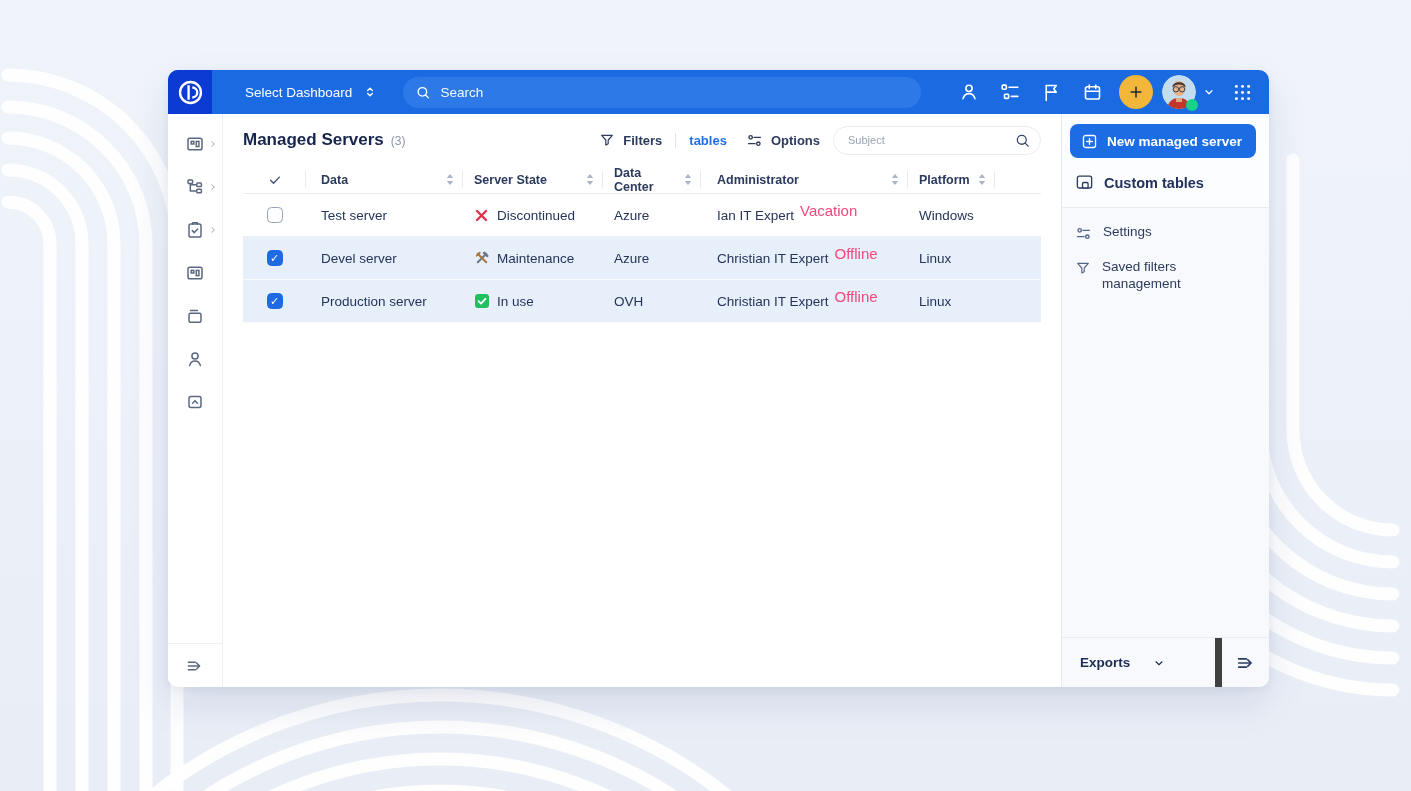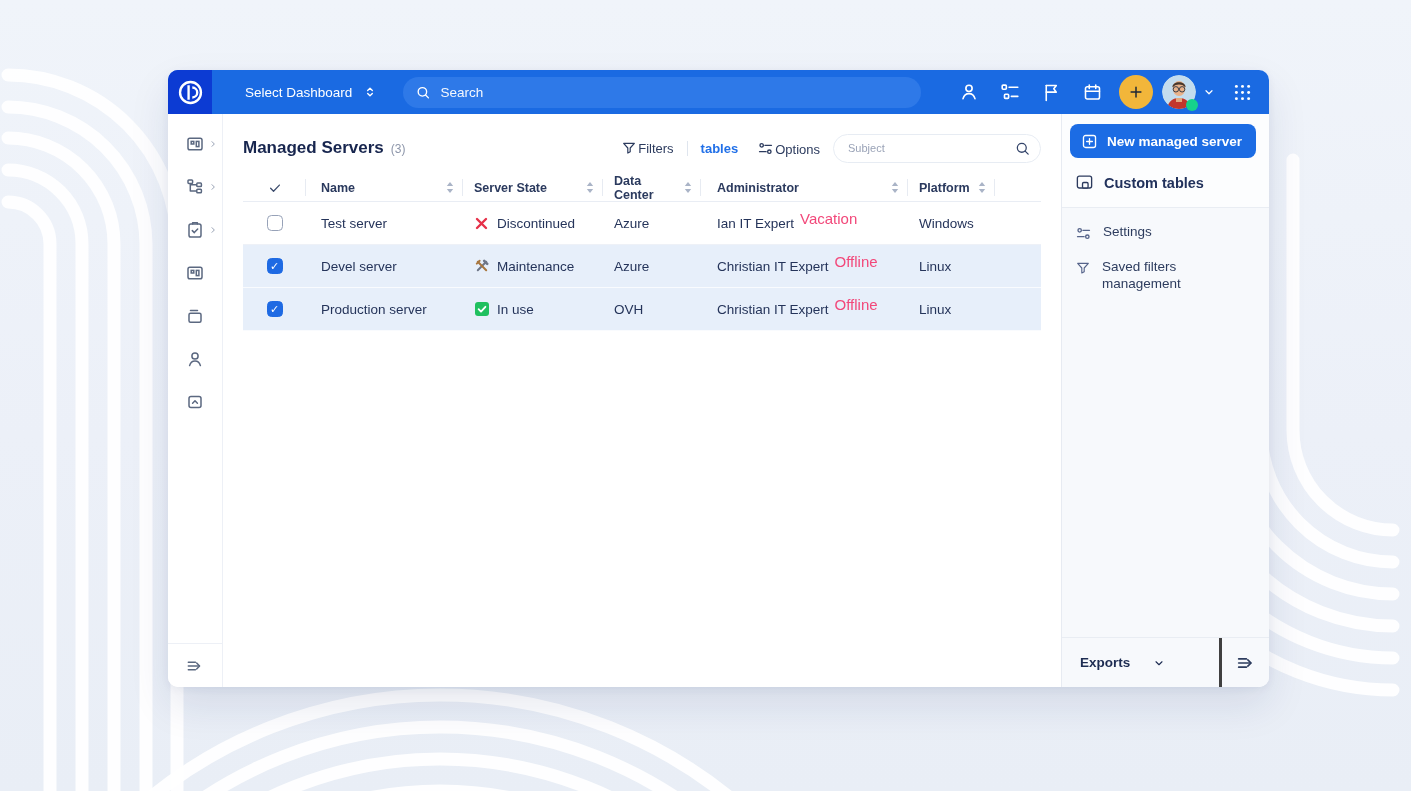--- a/index.html
+++ b/index.html
@@ -38,27 +38,27 @@
   
   .app-body { flex:1; display:flex; min-height:0; }
 
   
   .sidebar { flex:0 0 55px; border-right:1px solid #edf0f6; position:relative; padding-top:8px; background:#fff; }
   .side-item { height:43px; display:flex; align-items:center; justify-content:center; position:relative; cursor:pointer; }
   .side-item .chev { position:absolute; right:5px; top:50%; transform:translateY(-50%); display:flex; }
   .side-foot { position:absolute; left:0; right:0; bottom:0; height:44px; border-top:1px solid #edf0f6; display:flex; align-items:center; justify-content:center; cursor:pointer; }
 
   
-  .main { flex:1; min-width:0; background:#fff; padding:8px 20px; }
+  .main { flex:1; min-width:0; background:#fff; padding:0 20px; }
   .content-head { height:52px; display:flex; align-items:center; justify-content:space-between; }
   .title-group { display:flex; align-items:baseline; gap:7px; white-space:nowrap; }
   .page-title { font-size:17px; font-weight:700; color:#17254e; }
   .page-count { font-size:12px; color:#8d96aa; }
   .filter-bar { display:flex; align-items:center; gap:13px; }
-  .fitem { display:flex; align-items:flex-end; gap:1px; font-size:13px; font-weight:400; color:#2c3b5e; cursor:pointer; white-space:nowrap; }
+  .fitem { display:flex; align-items:center; gap:8px; font-size:13px; font-weight:700; color:#2c3b5e; cursor:pointer; white-space:nowrap; }
   .vdiv { width:1px; height:15px; background:#dfe5ee; }
   .flink { font-size:13px; font-weight:600; color:#2170e8; cursor:pointer; }
   .subject-wrap { position:relative; }
   .subject-wrap input { width:208px; height:29px; border:1px solid #e7ecf3; border-radius:15px; padding:0 32px 0 14px; font-size:11px; color:#333f5c; outline:none; font-family:inherit; background:#fff; }
   .subject-wrap input::placeholder { color:#9aa3b7; opacity:1; }
   .subject-search-ico { position:absolute; right:10px; top:6px; cursor:pointer; }
 
   
   .thead { height:28px; display:flex; align-items:center; border-bottom:1px solid #e9edf4; }
   .hcell { height:100%; display:flex; align-items:center; position:relative; font-size:12.5px; font-weight:700; color:#2b3a5e; }
@@ -85,21 +85,21 @@
   
   .panel { flex:0 0 208px; background:#f7f9fc; border-left:1px solid #e7ebf2; display:flex; flex-direction:column; }
   .panel-top { background:#fcfdfe; border-bottom:1px solid #e9edf3; padding:10px 13px 15px 8px; }
   .new-btn { width:100%; height:34px; border:none; border-radius:8px; background:#1c6ce4; color:#fff; font-size:13.5px; font-weight:700; display:flex; align-items:center; gap:9px; padding:0 0 0 11px; cursor:pointer; font-family:inherit; }
   .custom-tables { margin:15px 0 0 5px; display:flex; align-items:center; gap:10px; font-size:14.5px; font-weight:600; color:#22325c; cursor:pointer; }
   .panel-mid { padding:16px 13px 0 13px; display:flex; flex-direction:column; gap:17px; }
   .pitem { display:flex; align-items:flex-start; gap:11px; font-size:13.5px; font-weight:500; color:#2d3c5e; cursor:pointer; line-height:1.25; }
   .pitem svg { flex:0 0 auto; margin-top:1px; }
   .panel-spacer { flex:1; }
   .panel-foot { height:50px; border-top:1px solid #e9edf3; display:flex; align-items:stretch; }
-  .exports { flex:1; display:flex; align-items:center; gap:23px; padding-left:18px; font-size:13.5px; font-weight:700; color:#1d2c52; border-right:3px solid #404040; cursor:pointer; }
+  .exports { flex:1; display:flex; align-items:center; gap:23px; padding-left:18px; font-size:13.5px; font-weight:700; color:#1d2c52; border-right:7px solid #404040; cursor:pointer; }
   .foot-arrow { width:47px; display:flex; align-items:center; justify-content:center; cursor:pointer; }
 </style>
 </head>
 <body>
 
 <svg class="bg-swirls" width="1411" height="791" viewBox="0 0 1411 791" fill="none" stroke="rgba(255,255,255,0.92)" stroke-width="13" stroke-linecap="round">
   <path d="M 8 202 A 42 42 0 0 1 50 244 L 50 791"></path>
   <path d="M 8 170 A 74 74 0 0 1 82 244 L 82 791"></path>
   <path d="M 8 138 A 106 106 0 0 1 114 244 L 114 791"></path>
   <path d="M 8 107 A 138 138 0 0 1 146 244 L 146 791"></path>
@@ -323,21 +323,21 @@
       </div>
 
       <div class="table">
         <div class="thead">
           <div class="hcell col-check">
             <svg width="14" height="14" viewBox="0 0 24 24" fill="none" stroke="#3c4c6d" stroke-width="2.2" stroke-linecap="round" stroke-linejoin="round">
                 <path d="M4.5 12.5 9.5 17.5 19.5 7"></path>
               </svg>
           </div>
           <div class="hcell col-name">
-            <span>Name</span>
+            <span>Data</span>
             <span class="sort">
                 <svg width="8" height="11" viewBox="0 0 8 11" fill="#aab4c7">
                   <path d="M4 0 7.2 4 H.8 Z"></path>
                   <path d="M4 11 .8 7 H7.2 Z"></path>
                 </svg>
               </span>
           </div>
           <div class="hcell col-state">
             <span>Server State</span>
             <span class="sort">

